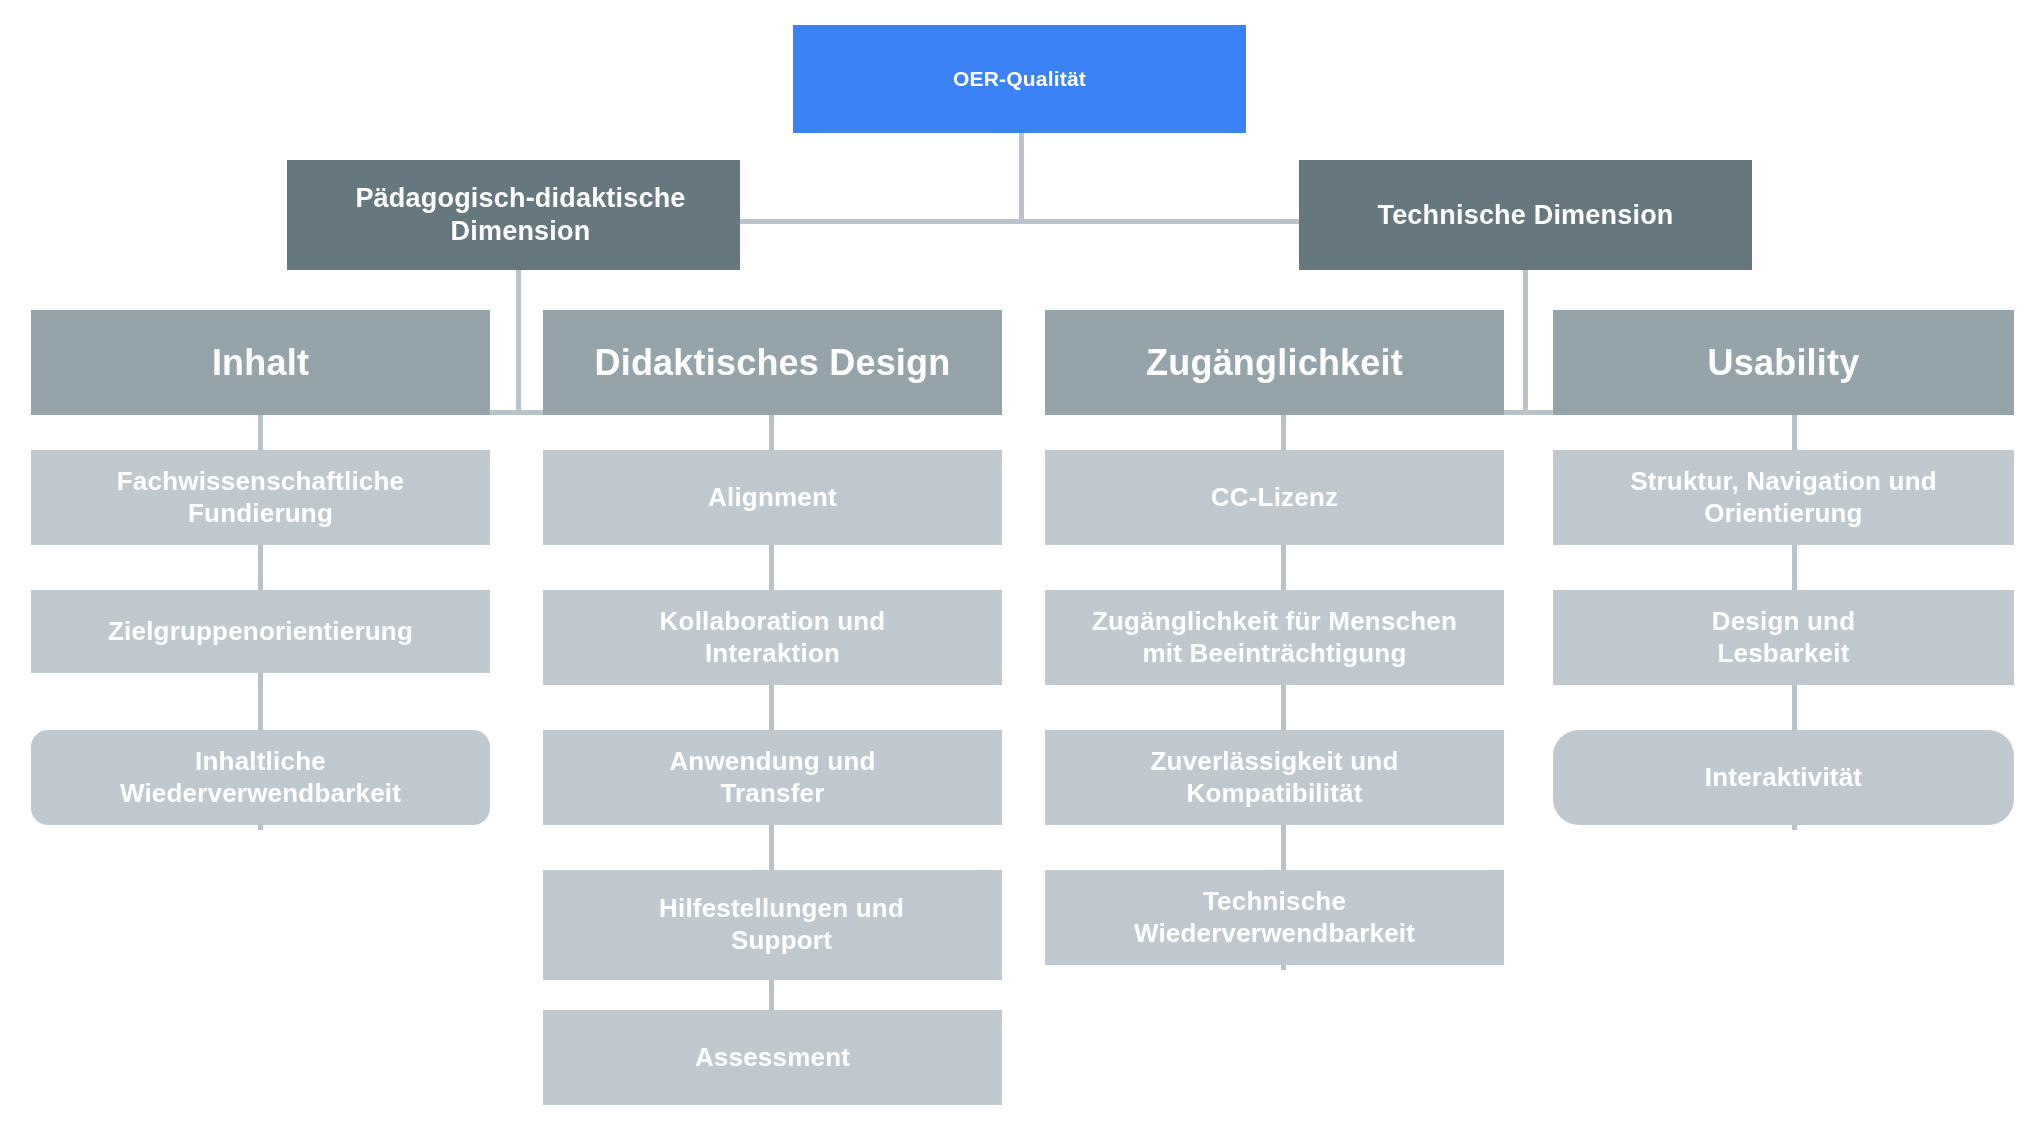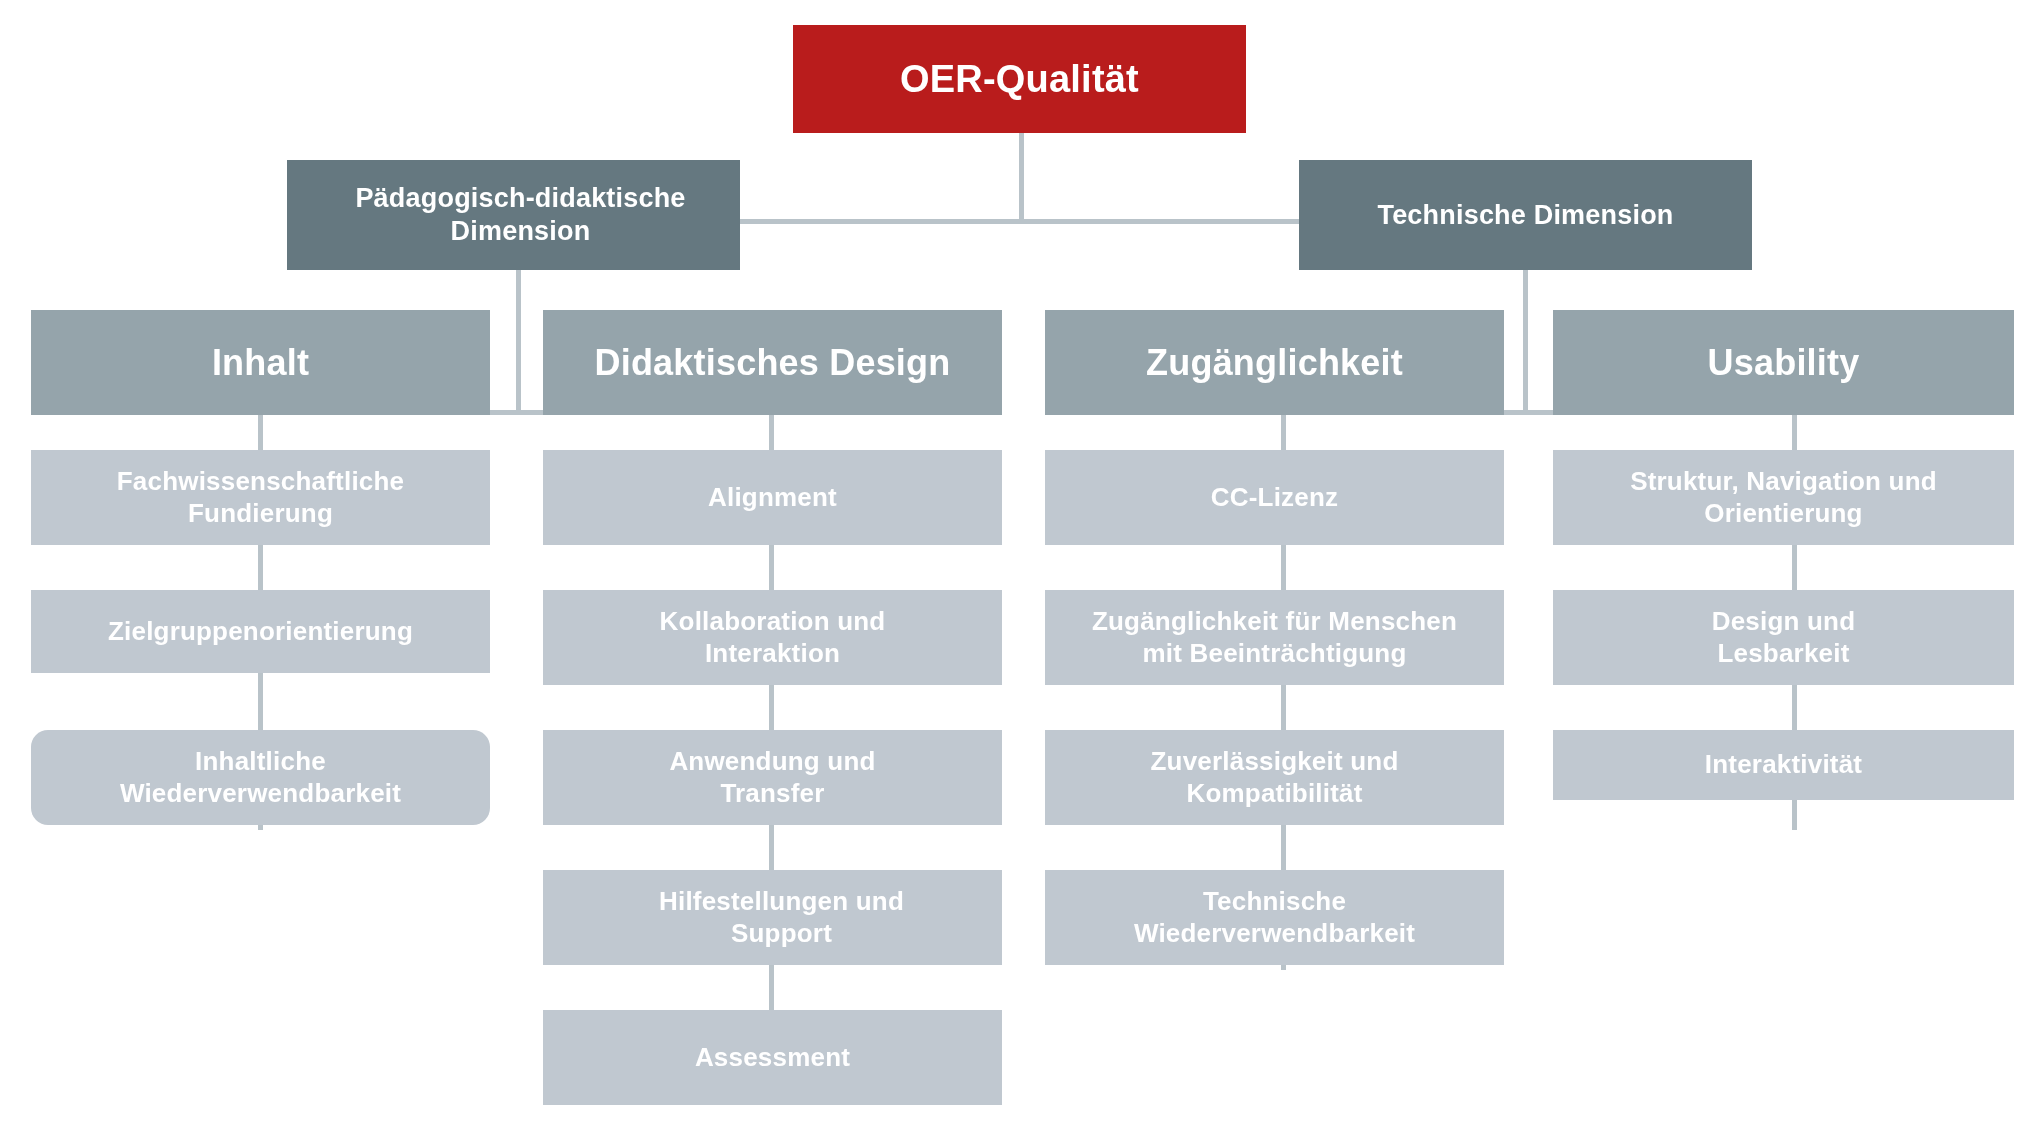--- a/index.html
+++ b/index.html
@@ -24,21 +24,21 @@
     justify-content: center;
     text-align: center;
     color: #ffffff;
     font-weight: bold;
     line-height: 1.22;
     box-sizing: border-box;
     padding: 4px 10px;
     z-index: 3;
     white-space: pre-line;
   }
-  .lvl-root  { background: #b91c1c; font-size: 38px; letter-spacing: .2px; }
+  .lvl-root  { background: #3b82f6; font-size: 21px; letter-spacing: .2px; }
   .lvl-dim   { background: #657880; font-size: 27px; letter-spacing: .2px; }
   .lvl-cat   { background: #95a4ab; font-size: 36px; letter-spacing: .2px; }
   .lvl-leaf  { background: #c0c8d0; font-size: 26px; letter-spacing: .2px; }
 
   .conn {
     position: absolute;
     background: #b9c3c9;
     z-index: 1;
   }
   .conn.v { width: 5px; }
@@ -90,31 +90,31 @@
 Fundierung</div>
   <div class="node lvl-leaf" style="left:31px; top:590px; width:459px; height:83px;">Zielgruppenorientierung</div>
   <div class="node lvl-leaf" style="left:31px; top:730px; width:459px; height:95px;border-radius:17px;">Inhaltliche
 Wiederverwendbarkeit</div>
 
   <div class="node lvl-leaf" style="left:543px; top:450px; width:459px; height:95px;">Alignment</div>
   <div class="node lvl-leaf" style="left:543px; top:590px; width:459px; height:95px;">Kollaboration und
 Interaktion</div>
   <div class="node lvl-leaf" style="left:543px; top:730px; width:459px; height:95px;">Anwendung und
 Transfer</div>
-  <div class="node lvl-leaf" style="left:543px; top:870px; width:459px; height:95px;padding-left:28px;">Hilfestellungen und
+  <div class="node lvl-leaf" style="left:543px; top:870px; width:459px; height:110px;padding-left:28px;">Hilfestellungen und
 Support</div>
   <div class="node lvl-leaf" style="left:543px; top:1010px; width:459px; height:95px;text-align:right;">Assessment</div>
 
   <div class="node lvl-leaf" style="left:1045px; top:450px; width:459px; height:95px;">CC-Lizenz</div>
   <div class="node lvl-leaf" style="left:1045px; top:590px; width:459px; height:95px;">Zugänglichkeit für Menschen
 mit Beeinträchtigung</div>
   <div class="node lvl-leaf" style="left:1045px; top:730px; width:459px; height:95px;">Zuverlässigkeit und
 Kompatibilität</div>
   <div class="node lvl-leaf" style="left:1045px; top:870px; width:459px; height:95px;">Technische
 Wiederverwendbarkeit</div>
 
   <div class="node lvl-leaf" style="left:1553px; top:590px; width:461px; height:95px;">Design und
 Lesbarkeit</div>
   <div class="node lvl-leaf" style="left:1553px; top:450px; width:461px; height:95px;">Struktur, Navigation und
 Orientierung</div>
-  <div class="node lvl-leaf" style="left:1553px; top:730px; width:461px; height:70px;">Interaktivität</div>
+  <div class="node lvl-leaf" style="left:1553px; top:730px; width:461px; height:95px;border-radius:26px;">Interaktivität</div>
 
 </div>
 
 </body></html>

